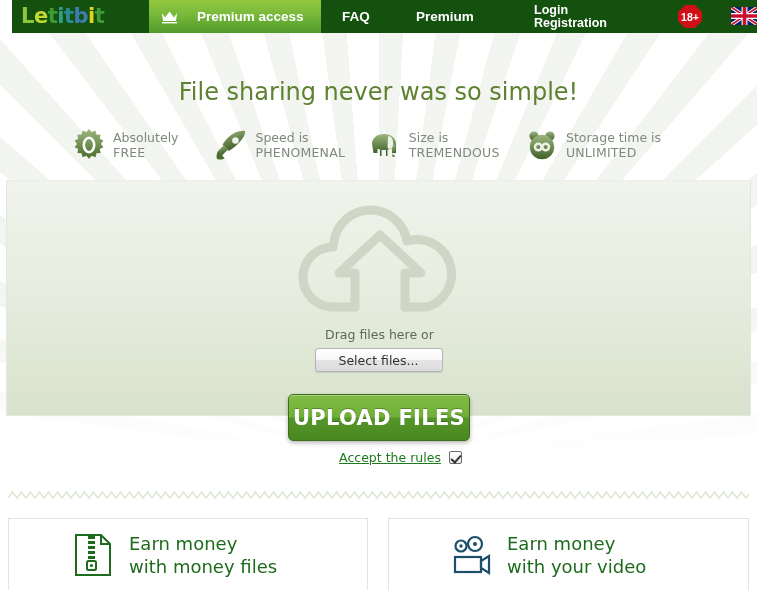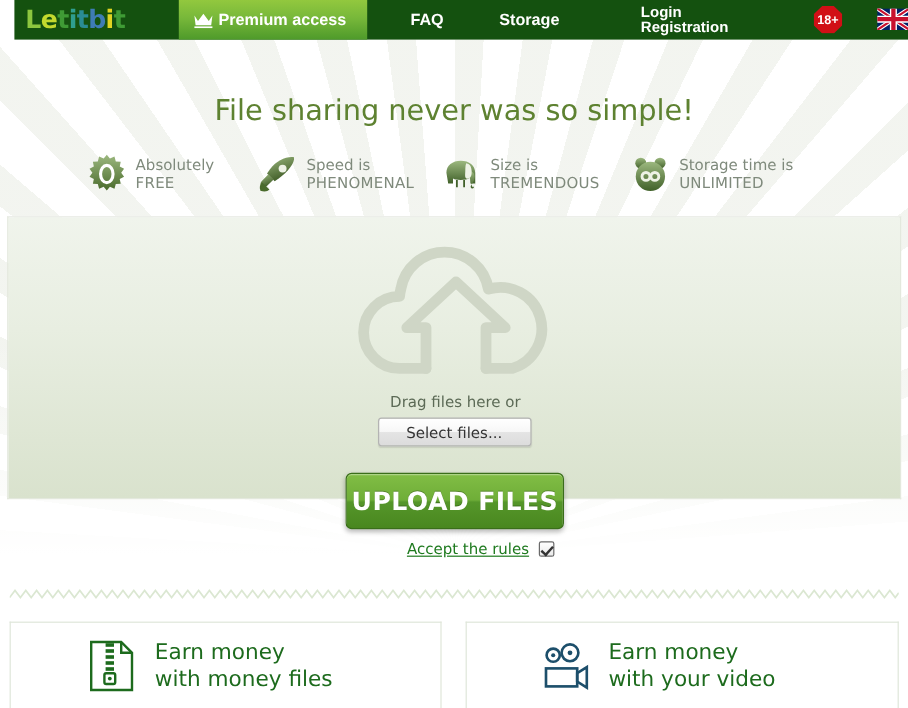--- a/index.html
+++ b/index.html
@@ -31,21 +31,21 @@
   .l4 { color: #2f9e8f; }
   .l5 { color: #2a8c94; }
   .l6 { color: #3e7cb5; }
   .l7 { color: #e0d422; }
   .l8 { color: #3f9b35; }
 
   .nav-premium {
     position: absolute; left: 137px; top: 0; height: 33px;
     padding: 0 17px 0 12px;
     background: linear-gradient(to bottom, #92c83e 0%, #78b83a 45%, #4e9a2a 100%);
-    display: flex; align-items: center; gap: 4px;
+    display: flex; align-items: center; gap: 19px;
     color: #ffffff; font-size: 13.5px; font-weight: bold;
     cursor: pointer;
   }
   .crown-icon { width: 17px; height: 14px; display:block; }
 
   .nav-item {
     position: absolute; top: 0; height: 33px;
     display: flex; align-items: center;
     color: #ffffff; font-size: 13.5px; font-weight: bold;
     cursor: pointer; white-space: nowrap;
@@ -222,21 +222,21 @@
         <rect x="1" y="12" width="15" height="1.4" fill="#ffffff"></rect>
       </svg>
       <span>Premium access</span>
     </div>
 
     <div class="nav-item nav-faq">
       <span>FAQ</span>
     </div>
 
     <div class="nav-item nav-contacts">
-      <span>Storage</span>
+      <span>Premium</span>
     </div>
 
     <div class="nav-login">
       <span>Login</span>
       <span>Registration</span>
     </div>
 
     <div class="badge18">
       <span>18+</span>
     </div>

